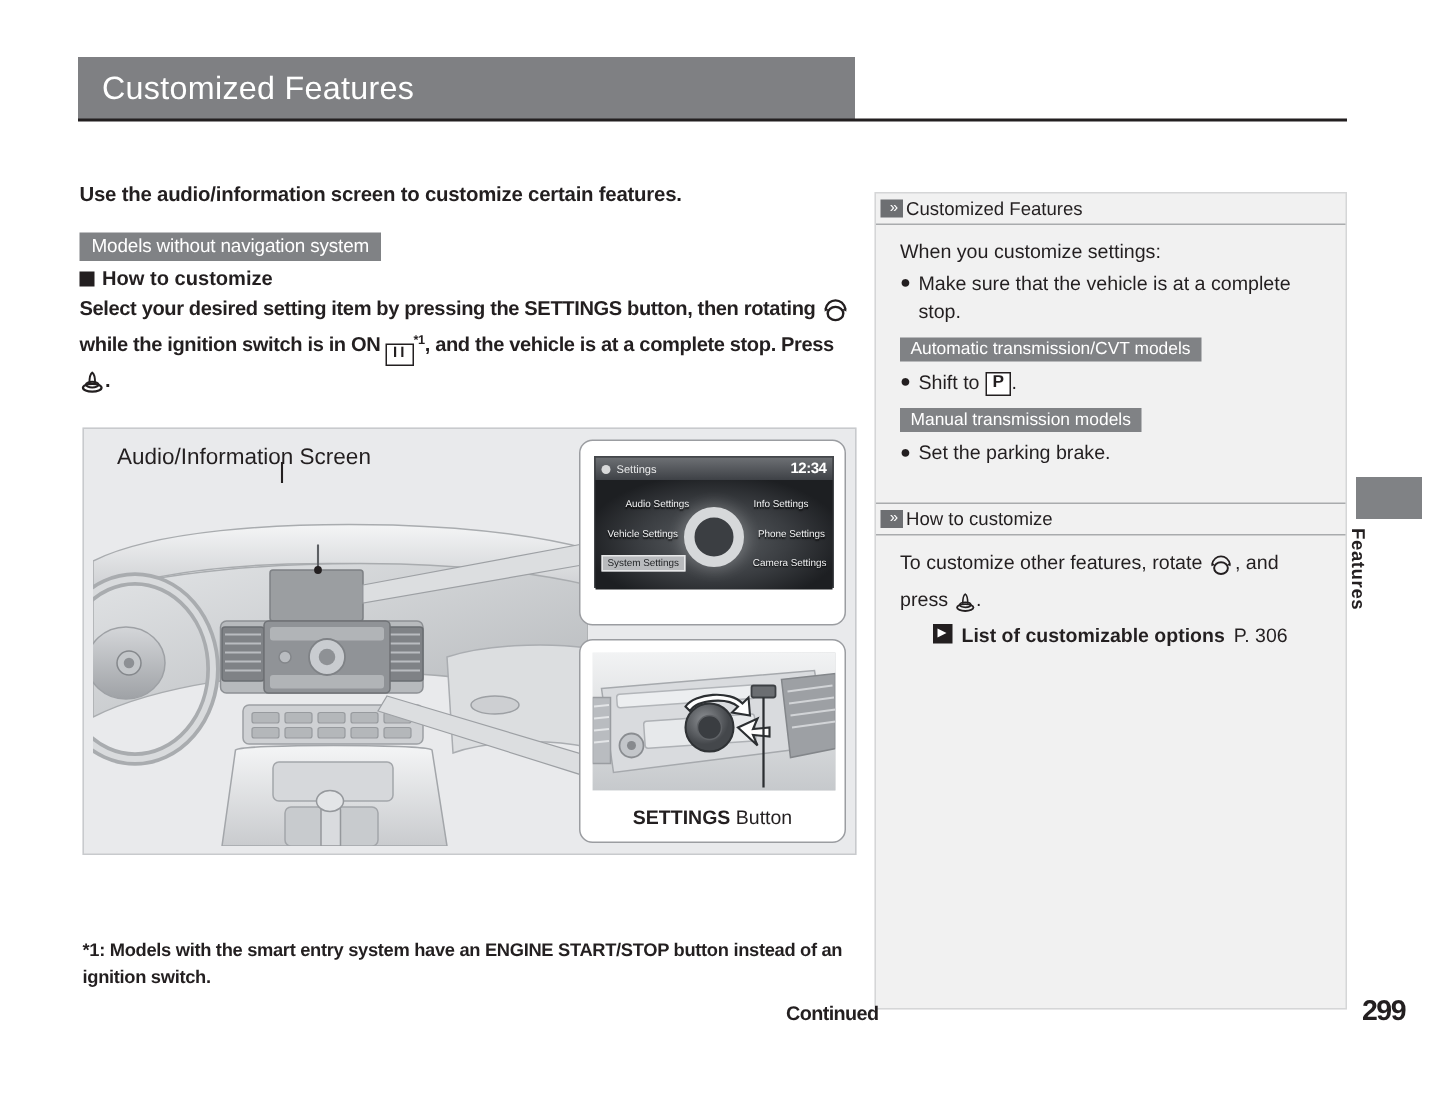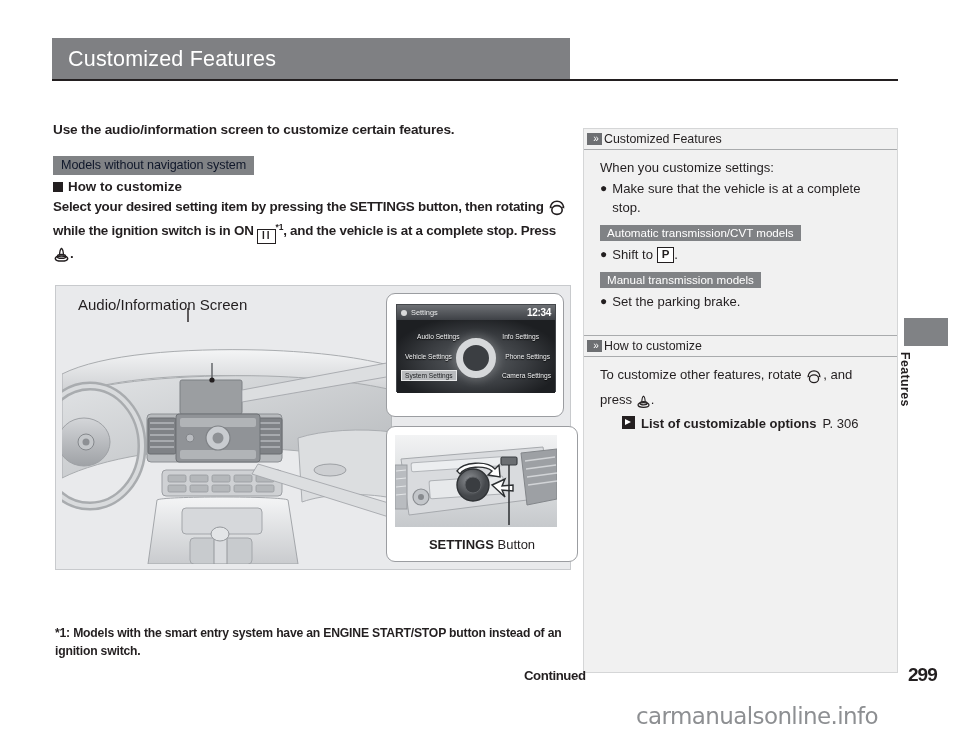--- a/index.html
+++ b/index.html
@@ -33,21 +33,21 @@
 
   
   .left-col{
     position:absolute; left:53px; top:122px; width:520px;
   }
   .lead{
     font-size:13.6px; font-weight:bold; color:#231f20;
     letter-spacing:-.15px; margin:0 0 16px 0; line-height:1.25;
   }
   .grey-label{
-    display:inline-block; background:#808285; color:#0f172a;
+    display:inline-block; background:#808285; color:#ffffff;
     font-size:12.6px; padding:2px 8px 3px 8px; line-height:1.15;
     font-weight:400; letter-spacing:-.1px;
   }
   .sub-head{
     font-size:13.4px; font-weight:bold; margin:4px 0 3px 0;
     display:flex; align-items:center; gap:5px;
   }
   .sq{
     display:inline-block; width:10px; height:10px; background:#231f20;
   }
@@ -72,21 +72,21 @@
     background:#e9eaec; border:1px solid #c8cacd;
   }
   .fig-caption{
     position:absolute; left:22px; top:10px; font-size:15px; color:#231f20;
   }
   .callout-box{
     position:absolute; background:#ffffff; border:1.6px solid #9b9da1;
     border-radius:9px;
   }
   .callout-screen{ left:330px; top:7px; width:178px; height:124px; }
-  .callout-knob{   left:330px; top:140px; width:192px; height:136px; }
+  .callout-knob{   left:330px; top:140px; width:178px; height:136px; }
 
   .settings-btn-label{
     position:absolute; left:0; right:0; bottom:9px; text-align:center;
     font-size:13px; color:#231f20;
   }
   .settings-btn-label b{ font-weight:bold; }
 
   
   .hu{
     position:absolute; left:9px; top:10px; width:160px; height:88px;
@@ -498,15 +498,14 @@
         <span>P. 306</span>
       </div>
     </div>
   </div>
 
   <div class="side-tab"></div>
   <div class="side-word">Features</div>
 
   <div class="footer-cont">Continued</div>
   <div class="footer-page">299</div>
-  <div class="watermark">carmanualsonline.info</div>
 
 </div>
 
 </body></html>

